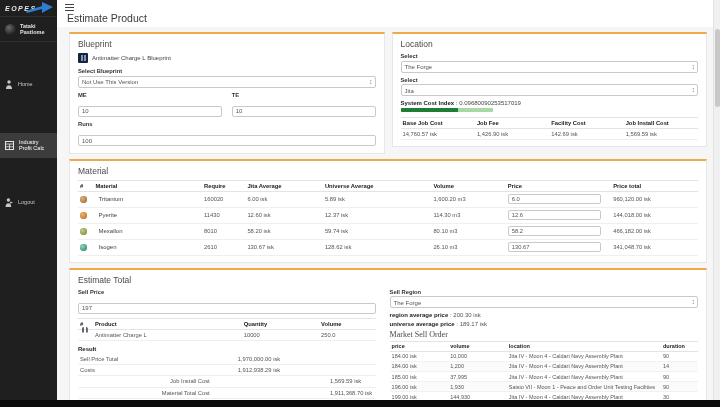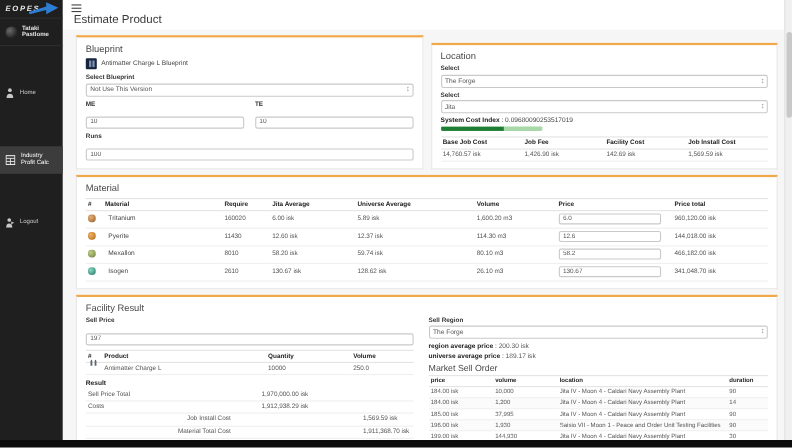--- a/index.html
+++ b/index.html
@@ -24,21 +24,21 @@
   .main { position:absolute; left:57px; top:0; width:663px; height:400px; background:#f6f6f6; }
   .topbar { height:27px; background:#fff; position:relative;padding-left:16px; }
   .hamburger { position:absolute; left:8px; top:4px; width:9px; cursor:pointer; }
   .hamburger span { display:block; height:1.3px; background:#444; margin-bottom:1.6px; }
   .page-title { position:absolute; left:10px; top:12px; font-size:10.5px; color:#3a3a3a; }
   .content { position:absolute; top:29px; left:0; right:7px; bottom:0; padding:3px 6px 0 12px; overflow:hidden; }
 
   
   .card { background:#fff; border:1px solid #e7e7e7; border-top:2px solid #f0a848; padding:5px 8px 6px 8px; margin-bottom:5px; }
   .card-title { font-size:8.5px; color:#4a4a4a; margin-bottom:4px; }
-  .row2 { display:flex; gap:7px; align-items:flex-end; }
+  .row2 { display:flex; gap:7px; align-items:flex-start; }
   .row2 > .card { flex:1 1 0; margin-bottom:5px; }
 
   .field-label { font-size:5.8px; font-weight:bold; color:#333; margin-bottom:1.5px; }
   .tinput { width:100%; height:11px; border:1px solid #c9c9c9; border-radius:2px; background:#fff; font-size:6px; color:#555; padding:0 3px; font-family:inherit; }
   .tselect { position:relative; width:100%; height:12px; border:1px solid #c9c9c9; border-radius:2px; background:#fff; font-size:6px; color:#555; padding:2.5px 10px 0 3px; margin-bottom:4px; cursor:pointer; }
   .tselect .caret { position:absolute; right:2px; top:1px; font-size:7px; color:#888; } .mb4 { margin-bottom:4px; }
   .two-col { display:flex; gap:10px; margin-bottom:4px; }
   .two-col > div { flex:1; }
 
   
@@ -70,21 +70,21 @@
   .est-left { flex:0 0 48%; }
   .est-right { flex:1; }
   .prod-icon { width:10px; height:10px; background:#15151a; border-radius:1px; position:relative; }
   .prod-icon i { position:absolute; bottom:2px; width:2.4px; height:6px; background:#5e6673; clip-path:polygon(50% 0,100% 30%,100% 100%,0 100%,0 30%); }
   .prod-icon i:first-child { left:2px; } .prod-icon i:last-child { left:5.5px; }
   .result-head { font-size:6px; font-weight:bold; color:#222; margin:5px 0 2px 0; }
   .res-table td { padding:2.2px 2px; }
   .res-label.indent { text-align:right; padding-right:26px; color:#555; }
   .avg-line { font-size:6px; color:#555; margin:2.5px 0; }
   .avg-line b { font-weight:bold; color:#222; }
-  .market-title { font-size:8px; color:#4a4a4a; margin:3px 0 2px 0; }
+  .market-title { font-size:8px; color:#4a4a4a; margin:3px 0 2px 0;font-family:Liberation Serif, serif; }
   .mkt-table th { padding:1.6px 2px; font-size:5.5px; }
   .mkt-table td { padding:1.6px 2px; font-size:5.5px; border-bottom:1px solid #f1f1f1; }
   .mkt-table tr:nth-child(even) td { background:#fbfbfb; }
 
   
   .scrollbar { position:absolute; right:0; top:0; width:7px; height:400px; background:#f0f0f0; border-left:1px solid #e2e2e2; z-index:2; }
   .scroll-thumb { position:absolute; top:29px; left:1px; width:5px; height:78px; background:#c8c8c8; border-radius:3px; }
   .bottom-strip { position:absolute; left:0; bottom:0; width:720px; height:7px; background:#0c0c0c; z-index:4; }
 </style>
 </head>
@@ -265,21 +265,21 @@
               <td>128.62 isk</td>
               <td>26.10 m3</td>
               <td><input class="price-input" value="130.67" style=""></td>
               <td>341,048.70 isk</td>
             </tr>
           </tbody>
         </table>
       </section>
 
       <section class="card">
-        <div class="card-title">Facility Result</div>
+        <div class="card-title">Estimate Total</div>
         <div class="est-cols">
           <div class="est-left">
             <div class="field-label">Sell Price</div>
             <input class="tinput mb4" value="197" style="">
             <table>
               <thead>
                   <tr>
                 <th style="width:5%">#</th>
                 <th style="width:50%">Product</th>
                 <th style="width:26%">Quantity</th>

